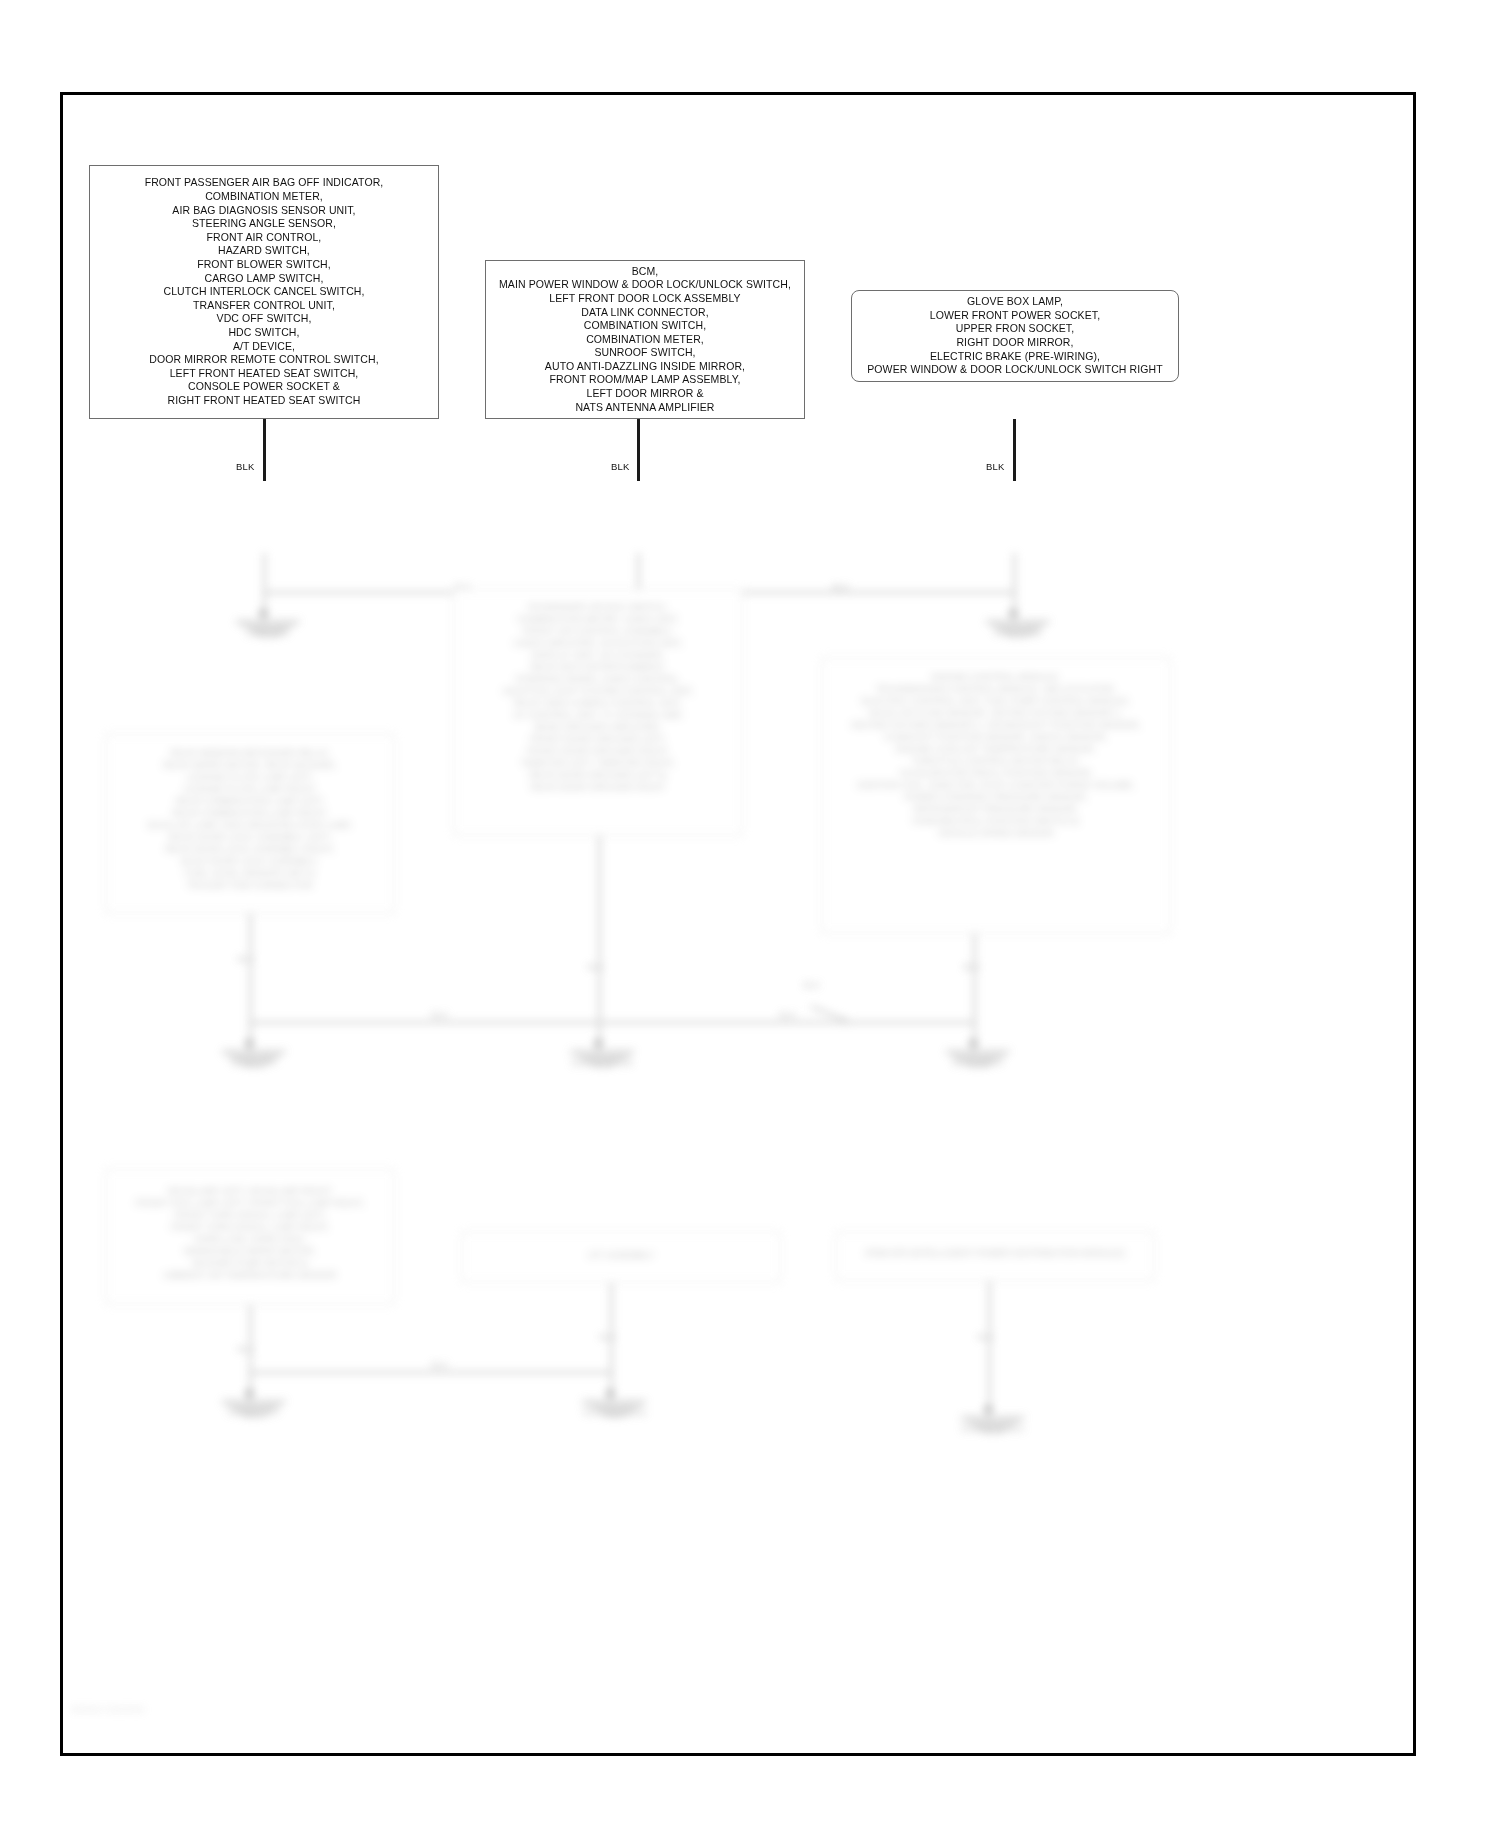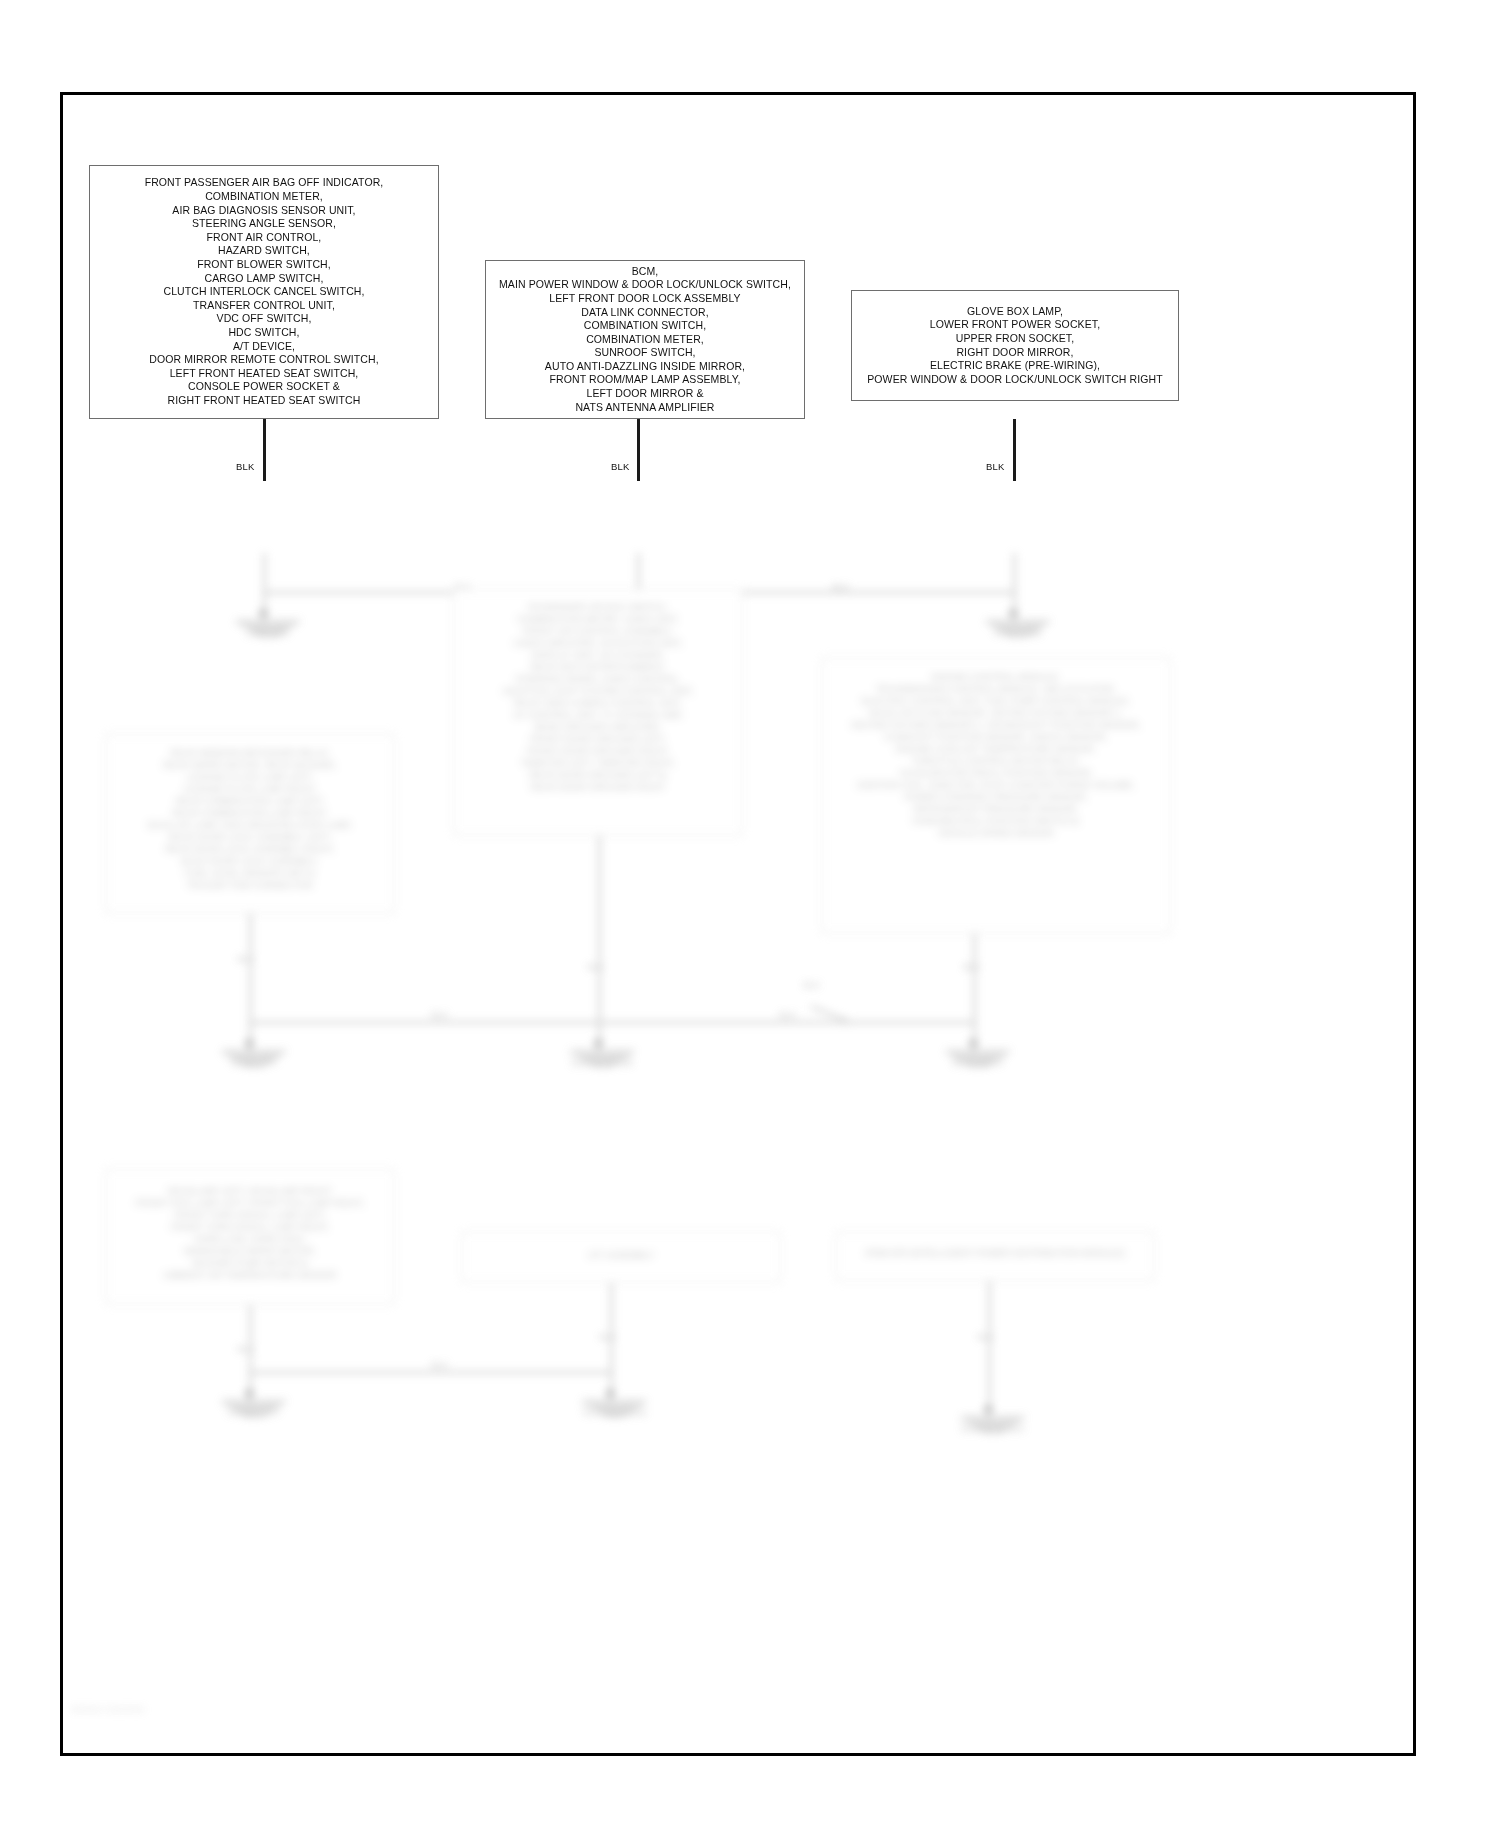--- a/index.html
+++ b/index.html
@@ -141,21 +141,21 @@
 DATA LINK CONNECTOR,
 COMBINATION SWITCH,
 COMBINATION METER,
 SUNROOF SWITCH,
 AUTO ANTI-DAZZLING INSIDE MIRROR,
 FRONT ROOM/MAP LAMP ASSEMBLY,
 LEFT DOOR MIRROR &amp;
 NATS ANTENNA AMPLIFIER</div>
   </div>
 
-  <div class="cbox" style="left:851px; top:290px; width:328px; height:111px;">
+  <div class="cbox" style="left:851px; top:290px; width:328px; height:92px;border-radius:8px;">
     <div class="lines">GLOVE BOX LAMP,
 LOWER FRONT POWER SOCKET,
 UPPER FRON SOCKET,
 RIGHT DOOR MIRROR,
 ELECTRIC BRAKE (PRE-WIRING),
 POWER WINDOW &amp; DOOR LOCK/UNLOCK SWITCH RIGHT</div>
   </div>
 
   <div class="wire-v" style="left:263px; top:419px; height:62px;"></div>
   <div class="wire-v" style="left:637px; top:419px; height:62px;"></div>

